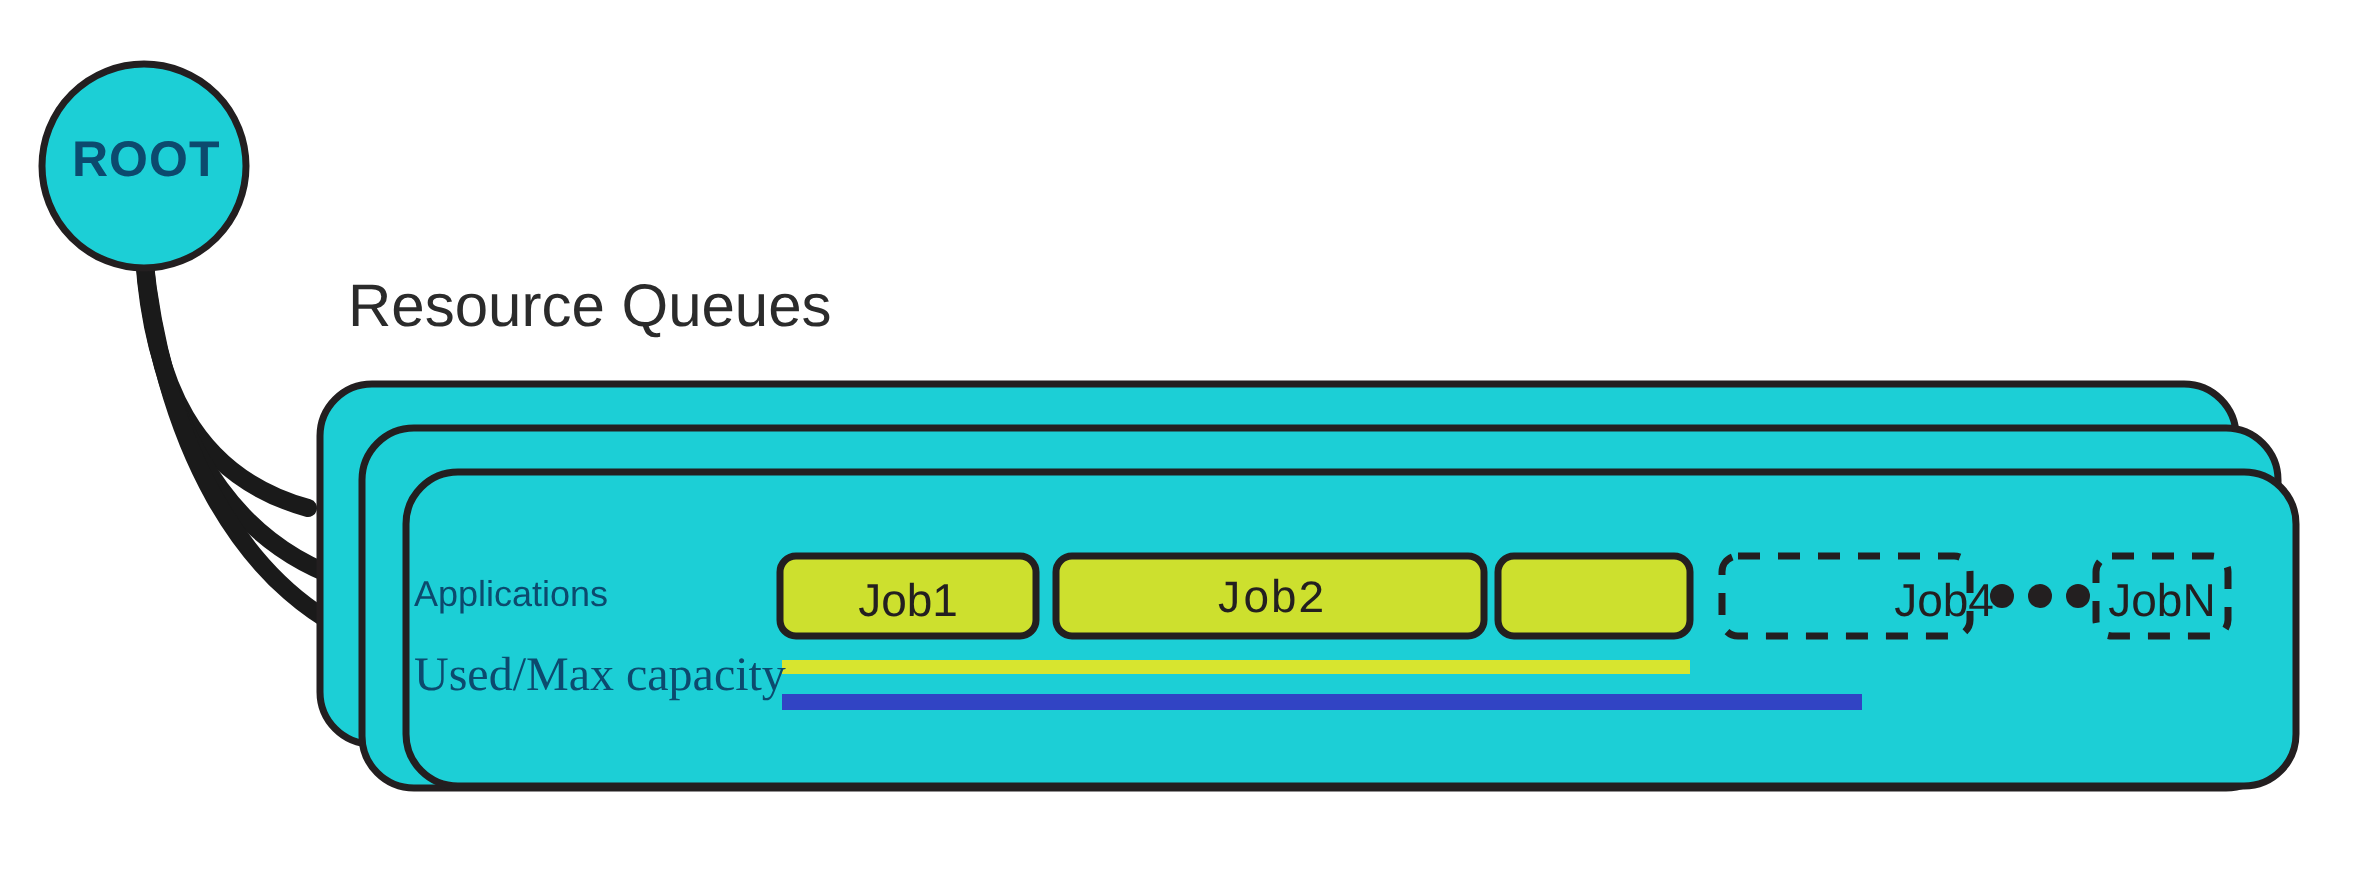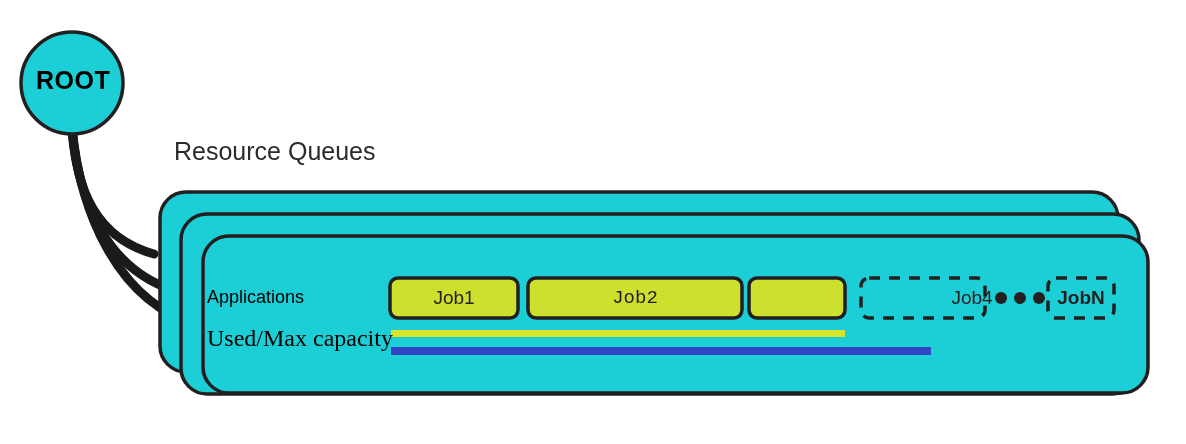--- a/index.html
+++ b/index.html
@@ -22,53 +22,53 @@
   #vector-layer {
     position: absolute;
     left: 0;
     top: 0;
     width: 1186px;
     height: 444px;
   }
   .overlay-text {
     position: absolute;
     white-space: nowrap;
-    color: #000000;
+    color: #0c4a6e;
   }
   #root-label {
     left: 36px;
     top: 66px;
     width: 72px;
     text-align: center;
     font-size: 25px;
     font-weight: bold;
     letter-spacing: 0.5px;
   }
   #queues-title {
     left: 174px;
     top: 137px;
-    font-size: 25px;
+    font-size: 30px;
     font-weight: normal;
     color: #2b2b2b;
   }
   #applications-label {
     left: 207px;
     top: 287px;
     font-size: 18px;
   }
   #capacity-label {
     left: 207px;
     top: 325px;
     font-size: 24px;
     font-family: Liberation Serif, serif;
   }
   .job-label {
     position: absolute;
     text-align: center;
-    font-size: 19px;
+    font-size: 23px;
     color: #231f20;
     top: 287px;
     white-space: nowrap;
   }
 </style>
 </head>
 <body>
 
 <div id="stage">
 
@@ -109,15 +109,15 @@
 
   <div class="overlay-text" id="queues-title">Resource Queues</div>
 
   <div class="overlay-text" id="applications-label">Applications</div>
 
   <div class="overlay-text" id="capacity-label">Used/Max capacity</div>
 
   <div class="job-label" style="left:390px; width:128px;">Job1</div>
   <div class="job-label" style="left:528px; width:214px;font-family:Liberation Mono, monospace;">Job2</div>
   <div class="job-label" style="left:910px; width:124px;">Job4</div>
-  <div class="job-label" style="left:1048px; width:66px;font-weight:bold;">JobN</div>
+  <div class="job-label" style="left:1048px; width:66px;">JobN</div>
 
 </div>
 
 </body></html>

